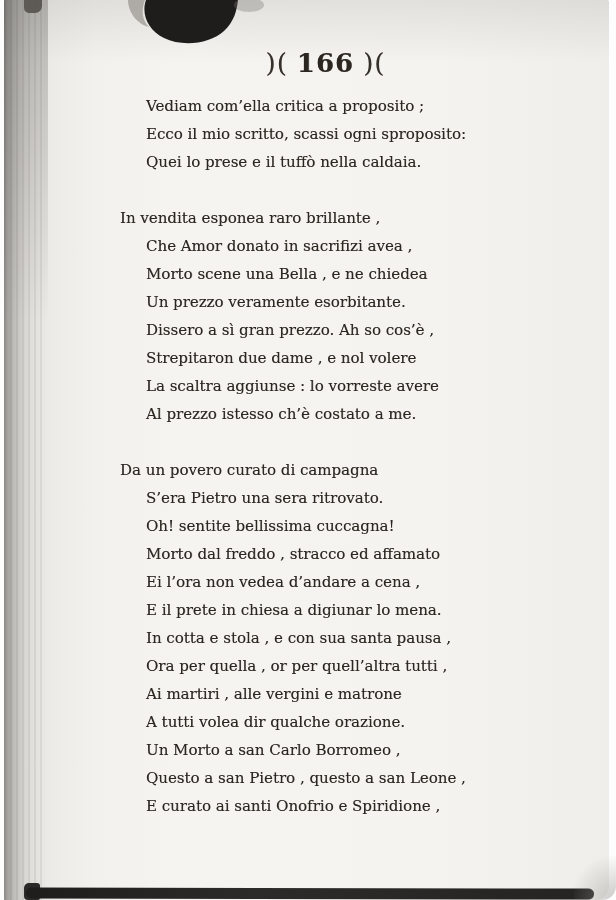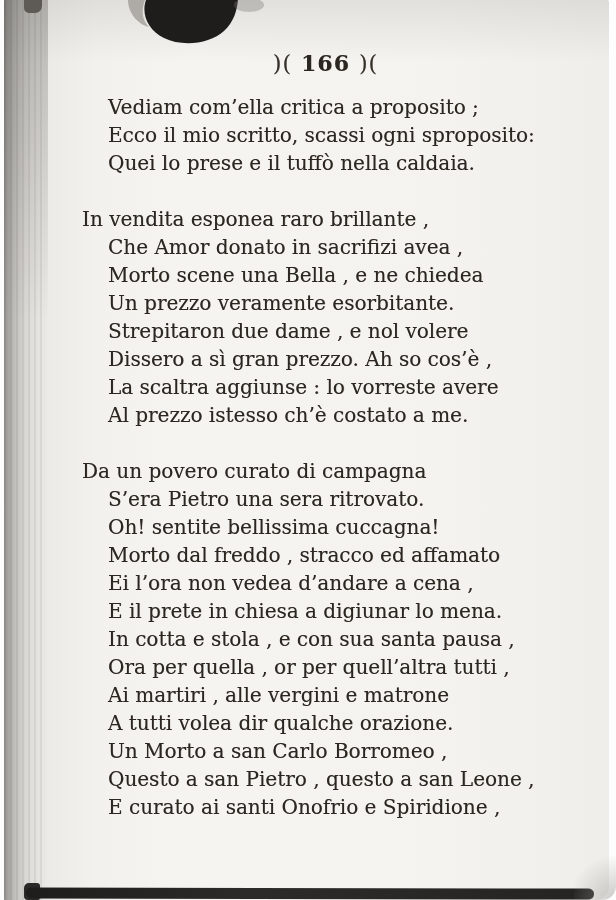--- a/index.html
+++ b/index.html
@@ -55,35 +55,35 @@
   
   .page {
     position: absolute;
     inset: 0;
     padding: 50px 18px 0 0;
     color: var(--ink, #2b2620);
   }
   .header {
     text-align: center;
     padding-left: 53px;
-    font-size: 22px;
+    font-size: 26px;
     line-height: 26px;
     font-weight: bold;
     letter-spacing: 1px;
     margin-bottom: 16px;
     text-shadow: 0.3px 0.3px 0.5px rgba(40,35,30,0.40);
   }
   .header .orn {
     font-weight: normal;
     margin: 0 9px;
     color: #35302a;
   }
   .poem {
-    padding-left: 82px;
-    font-size: 20px;
+    padding-left: 120px;
+    font-size: 15px;
     line-height: 28px;
     text-shadow: 0.3px 0.3px 0.5px rgba(40,35,30,0.40);
   }
   .stanza { margin-bottom: 28px; }
   .line { white-space: pre; }
   .line.indent { padding-left: 26px; }
   
   .blob-svg {
     position: absolute;
     left: 118px; top: 0;
@@ -137,22 +137,22 @@
         <div class="stanza">
           <div class="line indent">Vediam com’ella critica a proposito ;</div>
           <div class="line indent">Ecco il mio scritto, scassi ogni sproposito:</div>
           <div class="line indent">Quei lo prese e il tuffò nella caldaia.</div>
         </div>
         <div class="stanza">
           <div class="line">In vendita esponea raro brillante ,</div>
           <div class="line indent">Che Amor donato in sacrifizi avea ,</div>
           <div class="line indent">Morto scene una Bella , e ne chiedea</div>
           <div class="line indent">Un prezzo veramente esorbitante.</div>
+          <div class="line indent">Dissero a sì gran prezzo. Ah so cos’è ,</div>
           <div class="line indent">Strepitaron due dame , e nol volere</div>
-          <div class="line indent">Dissero a sì gran prezzo. Ah so cos’è ,</div>
           <div class="line indent">La scaltra aggiunse : lo vorreste avere</div>
           <div class="line indent">Al prezzo istesso ch’è costato a me.</div>
         </div>
         <div class="stanza">
           <div class="line">Da un povero curato di campagna</div>
           <div class="line indent">S’era Pietro una sera ritrovato.</div>
           <div class="line indent">Oh! sentite bellissima cuccagna!</div>
           <div class="line indent">Morto dal freddo , stracco ed affamato</div>
           <div class="line indent">Ei l’ora non vedea d’andare a cena ,</div>
           <div class="line indent">E il prete in chiesa a digiunar lo mena.</div>

